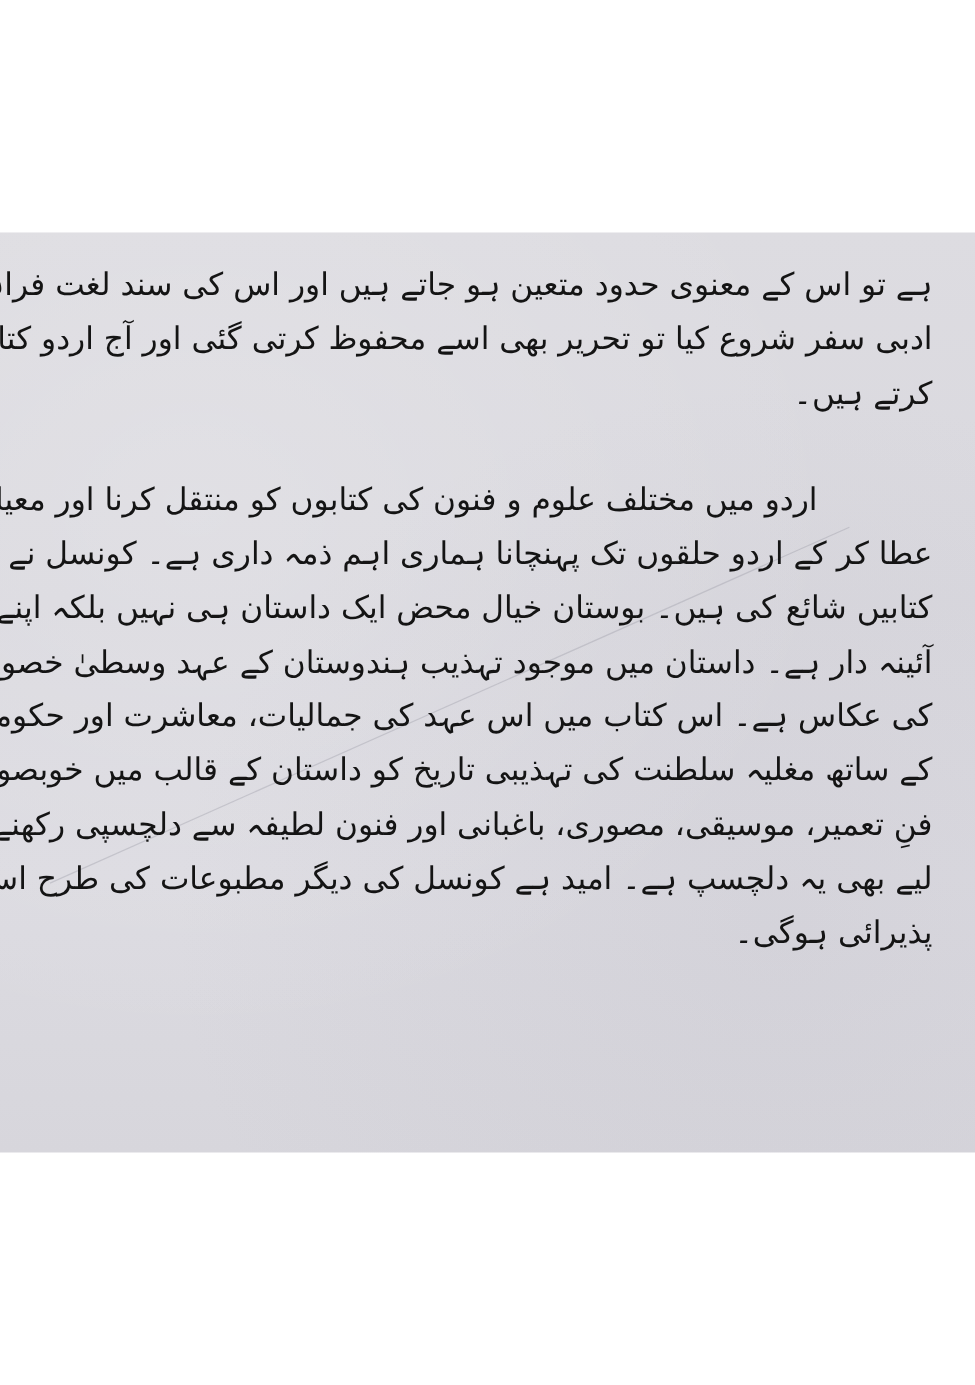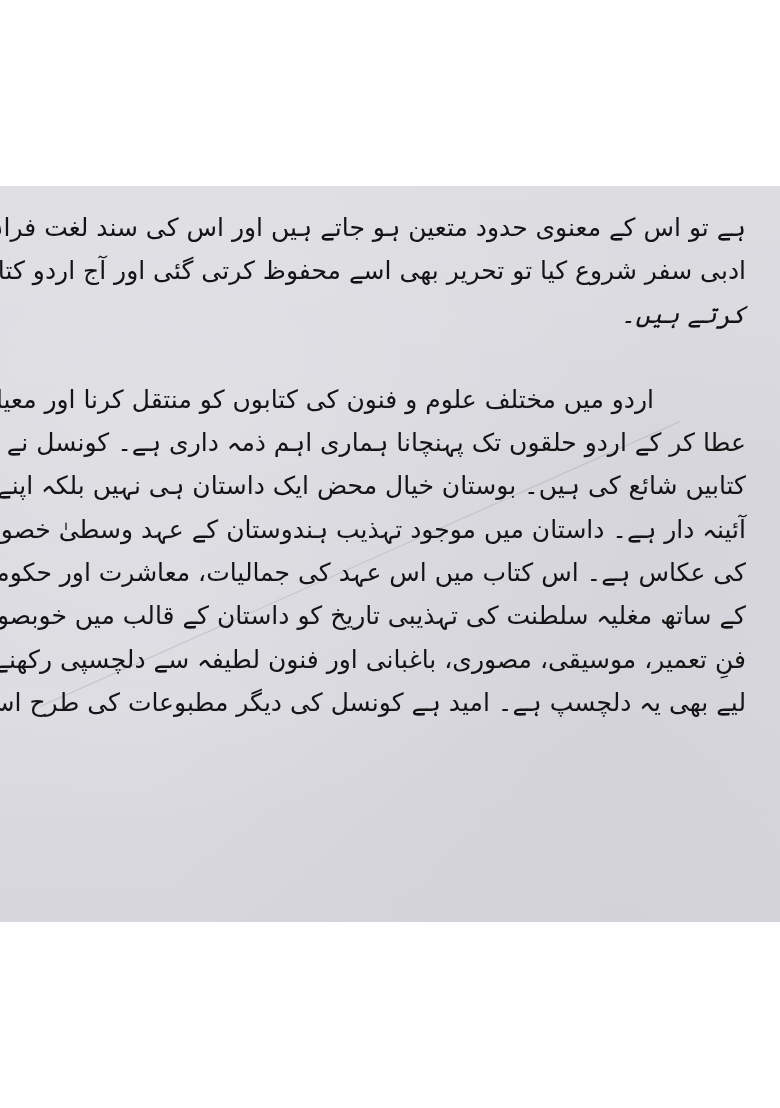--- a/index.html
+++ b/index.html
@@ -53,21 +53,20 @@
     }
     .line {
       height: 43.3px;
       line-height: 43.3px;
       white-space: nowrap;
       text-align: justify;
       text-align-last: justify;
     }
     .line.last {
       text-align-last: right;
-      font-style: italic;
     }
     .line.indent {
       padding-right: 92px;
     }
     .para-gap {
       height: 42px;
     }
   </style>
 </head>
 <body>
@@ -87,16 +86,17 @@
 
     <div class="paragraph">
       <div class="line indent">اردو میں مختلف علوم و فنون کی کتابوں کو منتقل کرنا اور معیاری تحریروں کو پکی روشنائی</div>
       <div class="line">عطا کر کے اردو حلقوں تک پہنچانا ہماری اہم ذمہ داری ہے۔ کونسل نے متنوع موضوعات پر کافی</div>
       <div class="line">کتابیں شائع کی ہیں۔ بوستان خیال محض ایک داستان ہی نہیں بلکہ اپنے عہد کی تہذیبی اقدار کی</div>
       <div class="line">آئینہ دار ہے۔ داستان میں موجود تہذیب ہندوستان کے عہد وسطیٰ خصوصاً مغلیہ سلطنت کی تہذیب</div>
       <div class="line">کی عکاس ہے۔ اس کتاب میں اس عہد کی جمالیات، معاشرت اور حکومتی انتظامات کی پیش کش</div>
       <div class="line">کے ساتھ مغلیہ سلطنت کی تہذیبی تاریخ کو داستان کے قالب میں خوبصورتی سے ڈھالا گیا ہے۔</div>
       <div class="line">فنِ تعمیر، موسیقی، مصوری، باغبانی اور فنون لطیفہ سے دلچسپی رکھنے والوں کے ساتھ عام قارئین کے</div>
       <div class="line">لیے بھی یہ دلچسپ ہے۔ امید ہے کونسل کی دیگر مطبوعات کی طرح اس کتاب کی بھی خاطر خواہ</div>
+      <div class="line last">پذیرائی ہوگی۔</div>
     </div>
 
   </div>
 </div>
 
 </body></html>

